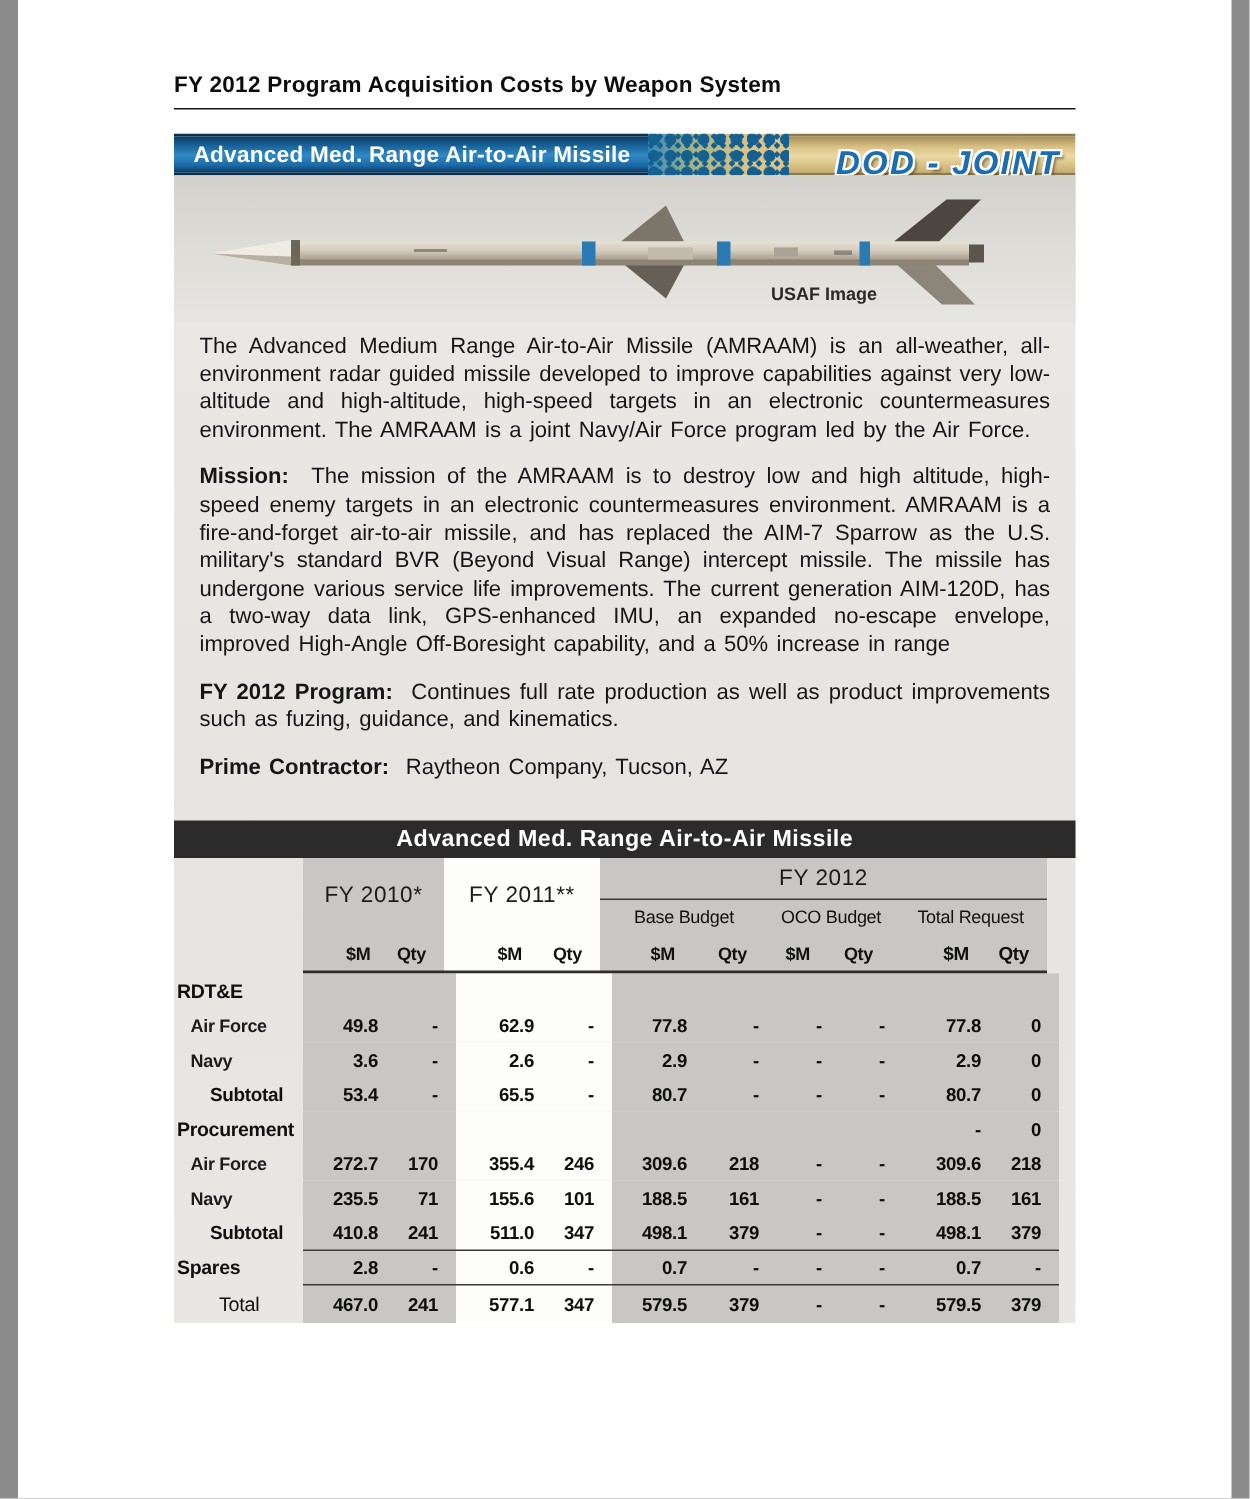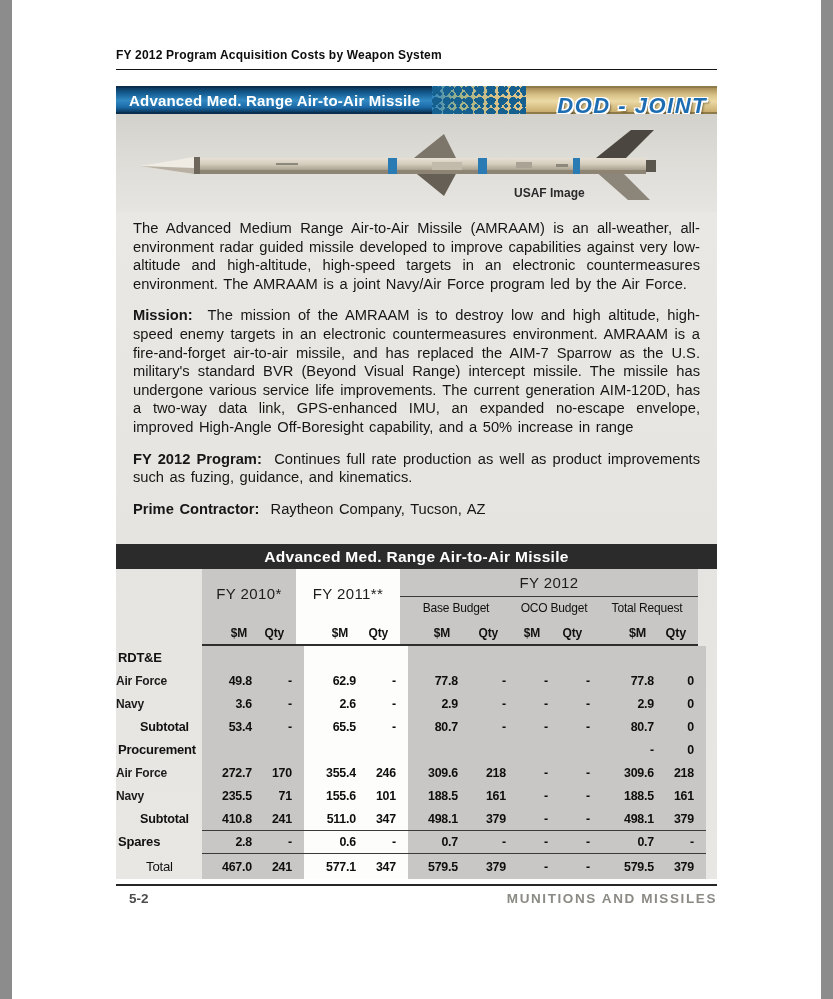--- a/index.html
+++ b/index.html
@@ -2,21 +2,21 @@
 <html><head>
 <meta charset="utf-8">
 <style>
   * { box-sizing: border-box; margin: 0; padding: 0; }
   html,body { width: 833px; height: 999px; }
   body { background: #8c8c8c; font-family: "Liberation Sans", sans-serif; position: relative; overflow: hidden; }
   .page { position: absolute; left: 12px; top: 0; width: 809px; height: 999px; background: #ffffff; overflow: hidden; }
   .content { margin-left: 104px; width: 601px; }
 
   
-  .doc-title { margin-top: 48px; font-size: 12px; font-weight: bold; color: #0d0d0d; letter-spacing: 0.2px; }
+  .doc-title { margin-top: 48px; font-size: 15px; font-weight: bold; color: #0d0d0d; letter-spacing: 0.2px; }
   .doc-title-rule { margin-top: 7px; border-bottom: 1.6px solid #141414; }
 
   
   .banner { margin-top: 16px; height: 28px; display: flex; overflow: hidden; }
   .banner-left { width: 316px; display: flex; align-items: center;
     background: linear-gradient(180deg,#0c3a60 0%,#155d92 22%,#3189c3 52%,#1b6aa8 80%,#0c3a60 100%);
     border-top: 2px solid #0a2e4d; border-bottom: 2px solid #0a2e4d; }
   .banner-left span { color: #ffffff; font-weight: bold; font-size: 15px; padding-left: 13px; letter-spacing: 0.2px; }
   .banner-dots { width: 94px;
     background:
@@ -59,21 +59,21 @@
   .subrow { display: flex; border-top: 1.6px solid #3a3a3a; height: 22px; align-items: center; }
   .subrow .sb { font-weight: normal; font-size: 12px; letter-spacing: -0.2px; text-align: center; color: #111; }
   .sb-base { width: 112px; } .sb-oco { width: 84px; } .sb-total { width: 102px; font-size: 12.5px; }
   .units { display: flex; height: 26px; align-items: flex-end; padding-bottom: 4px; }
   .ucell { font-weight: bold; font-size: 12px; color: #111; text-align: right; letter-spacing: -0.2px; }
 
   .trow { display: flex; height: 23px; align-items: center; }
   .trow.total { height: 26px; }
   .tlabel { width: 86px; color: #101010; letter-spacing: -0.2px; }
   .trow.section .tlabel { font-weight: bold; font-size: 13px; padding-left: 2px; }
-  .trow.item .tlabel { font-weight: bold; font-size: 12px; color: #1c1c1c; }
+  .trow.item .tlabel { font-weight: bold; font-size: 12px; padding-left: 11px; color: #1c1c1c; }
   .trow.subtotal .tlabel { font-weight: bold; font-size: 12.6px; padding-left: 24px; }
   .trow.total .tlabel { font-weight: normal; font-size: 13.2px; padding-left: 30px; }
   .tcell { font-weight: bold; font-size: 12.4px; color: #0e0e0e; text-align: right; height: 100%;
     display: flex; align-items: center; justify-content: flex-end; letter-spacing: -0.2px; }
   .bgray { background: #c8c7c5; }
   .bwhite { background: #fdfdfc; }
   .c0 { width: 60px; padding-right: 10px; } .c1 { width: 42px; padding-right: 12px; }
   .c2 { width: 62px; padding-right: 10px; } .c3 { width: 42px; padding-right: 12px; }
   .c4 { width: 64px; padding-right: 14px; } .c5 { width: 48px; padding-right: 14px; }
   .c6 { width: 44px; padding-right: 16px; } .c7 { width: 40px; padding-right: 14px; }
@@ -329,19 +329,15 @@
             <div class="tcell c5 bgray">379</div>
             <div class="tcell c6 bgray">-</div>
             <div class="tcell c7 bgray">-</div>
             <div class="tcell c8 bgray">579.5</div>
             <div class="tcell c9 bgray">379</div>
           </div>
         </div>
     </div>
 
 
-    <div class="footer">
-      <span class="footer-page">5-2</span>
-      <span class="footer-section">MUNITIONS AND MISSILES</span>
-    </div>
 
   </div>
 </div>
 
 </body></html>

